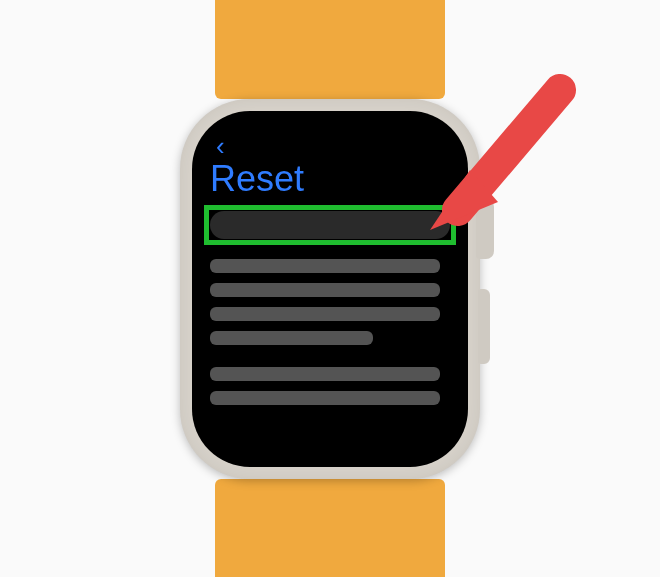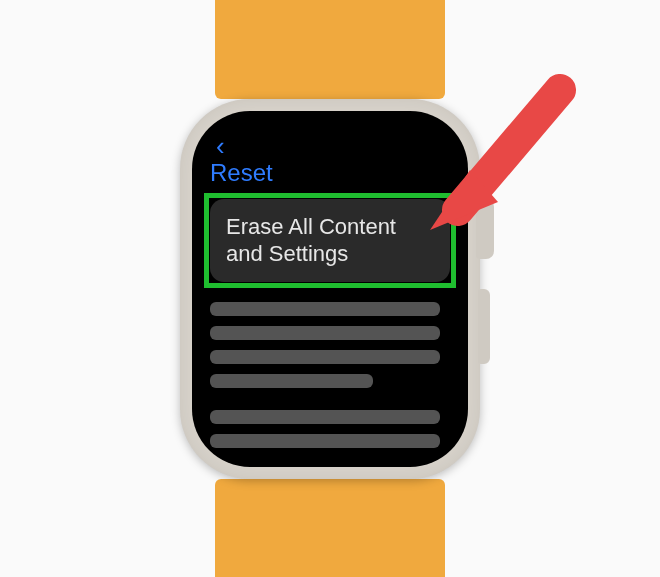--- a/index.html
+++ b/index.html
@@ -79,21 +79,21 @@
     .back {
       color: #2f7cff;
       font-size: 26px;
       line-height: 1;
       margin-bottom: 2px;
       padding-left: 6px;
       cursor: pointer;
     }
     .title {
       color: #2f7cff;
-      font-size: 24px;
+      font-size: 36px;
       font-weight: 500;
       line-height: 1;
     }
     .menu-item {
       background: #2a2a2a;
       border-radius: 14px;
       padding: 14px 16px;
       font-size: 22px;
       line-height: 1.25;
       color: #e7e7e7;
@@ -134,21 +134,20 @@
     <div class="crown"></div>
     <div class="side-btn"></div>
     <div class="screen">
       <div class="header-row">
         <div class="back">
           <span>‹</span>
         </div>
         <div class="title">Reset</div>
       </div>
       <div class="menu-item">
-        <span>Erase All Content and Settings</span>
         <div class="highlight"></div>
       </div>
       <div>
         <div class="placeholder-line" style="width:96%"></div>
         <div class="placeholder-line" style="width:96%"></div>
         <div class="placeholder-line" style="width:96%"></div>
         <div class="placeholder-line" style="width:68%"></div>
         <div style="height:12px"></div>
         <div class="placeholder-line" style="width:96%"></div>
         <div class="placeholder-line" style="width:96%"></div>

